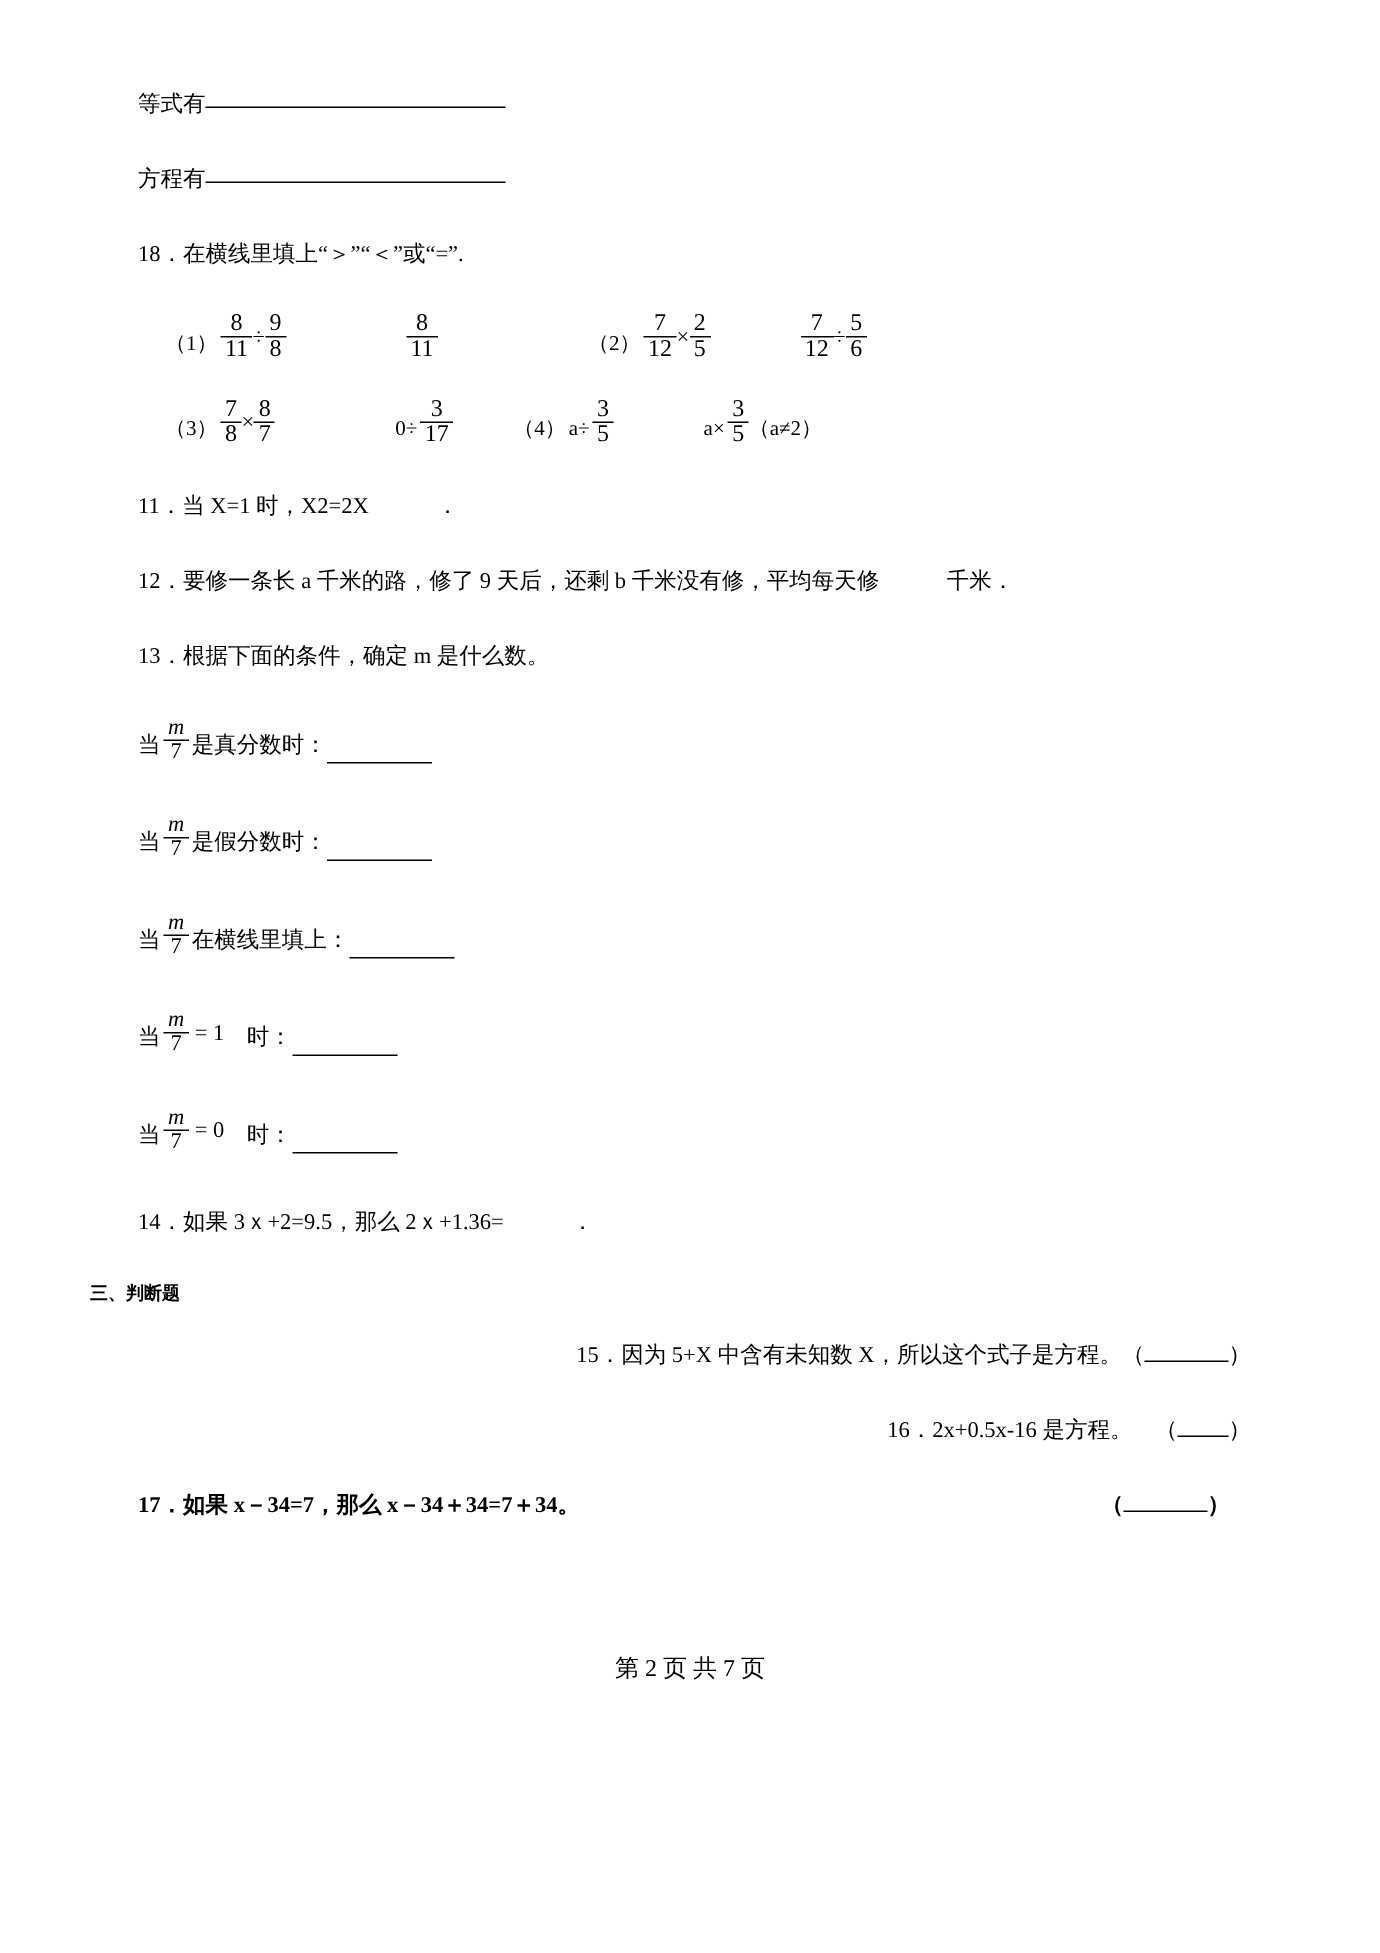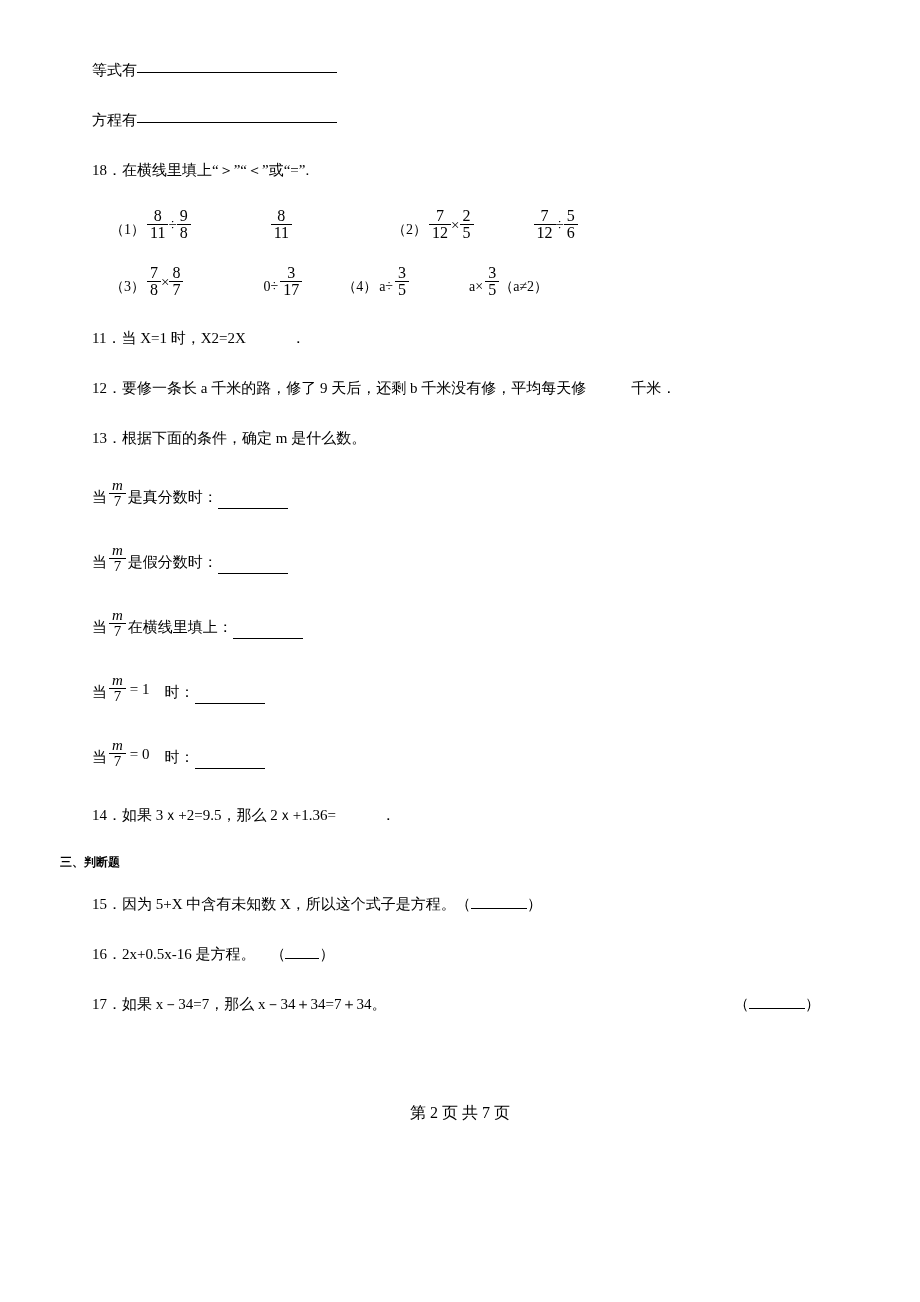--- a/index.html
+++ b/index.html
@@ -92,25 +92,25 @@
     margin: 20px 0 20px 0;
   }
   .footer {
     position: absolute;
     bottom: 40px;
     left: 0;
     width: 100%;
     text-align: center;
     font-size: 16px;
   }
-  .lefty { padding-left:32px; margin-bottom:26px; }
+  .lefty { padding-left:32px; margin-bottom:26px;text-align:right; }
   .mfrac-line { padding-left:32px; margin-bottom:34px; display:flex; align-items:flex-end; }
   .mfrac-line .leadtxt { display:inline-block; }
   .mfrac-line .italic-m {}
-  .q17-outer { display:flex; justify-content:space-between; align-items:baseline; padding-left:32px; padding-right:14px;}
+  .q17-outer { display:flex; justify-content:space-between; align-items:baseline; padding-left:32px; padding-right:14px;font-weight:bold;}
 </style>
 </head>
 <body>
 
 <div class="page">
 
   <div class="question-line">
     <span>等式有</span><span class="blank-long"></span>
   </div>
 

